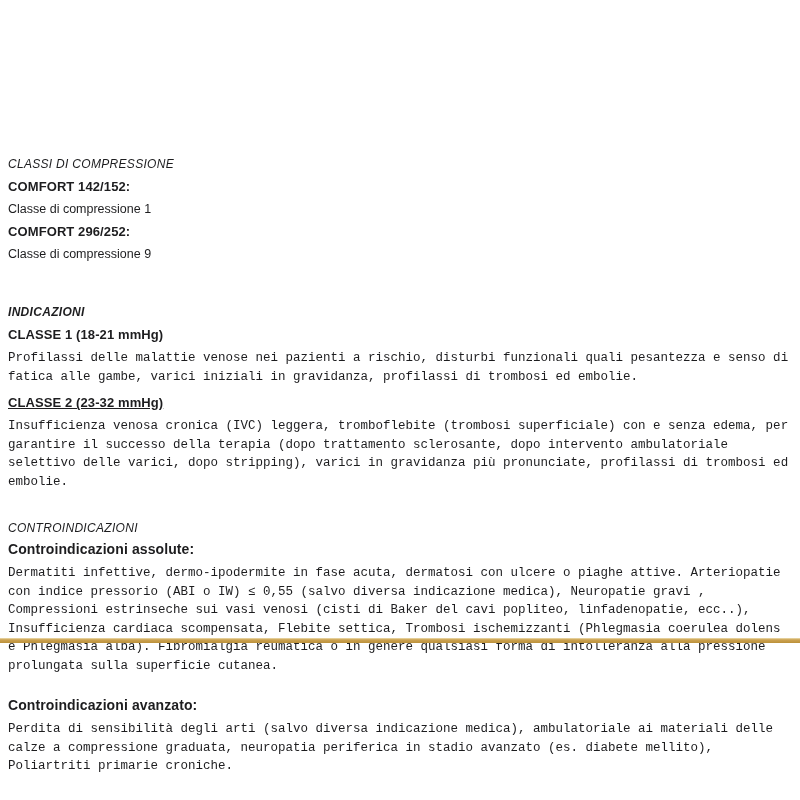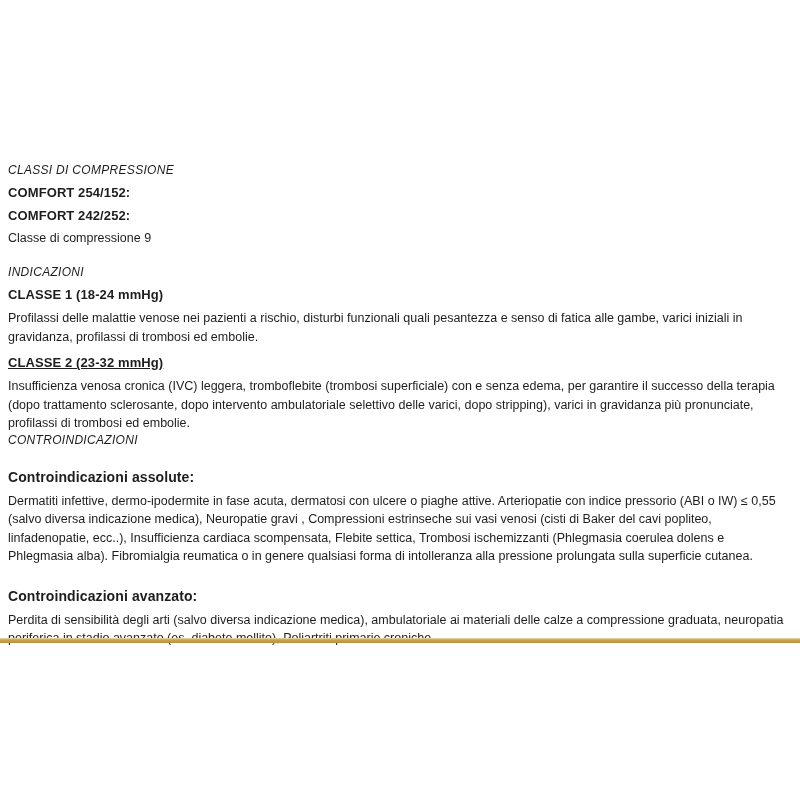--- a/index.html
+++ b/index.html
@@ -10,83 +10,85 @@
     width: 800px;
     height: 800px;
     background: #ffffff;
     font-family: "Liberation Sans", sans-serif;
     color: #1d1d1f;
     position: relative;
     overflow: hidden;
   }
   .doc {
     position: absolute;
-    top: 163px;
+    top: 157px;
     left: 8px;
     width: 782px;
   }
   .section-heading {
     font-style: italic;
     font-size: 12px;
     font-weight: 400;
     letter-spacing: 0.3px;
     color: #1d1d1f;
     margin: 0;
   }
   .label-bold {
     font-size: 13px;
     font-weight: 700;
     margin: 8px 0 0 0;
     letter-spacing: 0.1px;
   }
   .label-bold-lg {
     font-size: 14px;
     font-weight: 700;
-    margin: 22px 0 0 0;
+    margin: 6px 0 0 0;
     letter-spacing: 0.1px;
   }
   .value-line {
     font-size: 12.5px;
     margin: 8px 0 0 0;
   }
   .para {
     font-size: 12.5px;
     line-height: 18.5px;
     margin: 7px 0 0 0;
+    font-family: Liberation Mono, monospace;
   }
-  .gap-lg { margin-top: 20px; }
-  .gap-md { }
+  .gap-lg { margin-top: 44px; font-weight: bold; }
+  .gap-md { margin-top: 30px; }
   .gap-rel { margin-top: 22px; }
   .divider {
     position: absolute;
     top: 638px;
     left: 0;
     width: 800px;
     height: 5px;
     background: linear-gradient(to bottom, #ecdfb4 0%, #cda352 35%, #bb903a 100%);
   }
 </style>
 </head>
 <body>
 
 <div class="doc">
 
   <div>
     <h2 class="section-heading">CLASSI DI COMPRESSIONE</h2>
 
-    <p class="label-bold">COMFORT 254/152:</p>
+    <p class="label-bold">COMFORT 142/152:</p>
+    <p class="value-line">Classe di compressione 1</p>
 
-    <p class="label-bold">COMFORT 242/252:</p>
+    <p class="label-bold">COMFORT 296/252:</p>
     <p class="value-line">Classe di compressione 9</p>
   </div>
 
   <div>
     <h2 class="section-heading gap-lg">INDICAZIONI</h2>
 
-    <p class="label-bold">CLASSE 1 (18-24 mmHg)</p>
+    <p class="label-bold">CLASSE 1 (18-21 mmHg)</p>
     <p class="para">Profilassi delle malattie venose nei pazienti a rischio, disturbi funzionali quali pesantezza e senso di fatica alle gambe, varici iniziali in gravidanza, profilassi di trombosi ed embolie.</p>
 
     <p class="label-bold" style="margin-top:9px;text-decoration:underline;">CLASSE 2 (23-32 mmHg)</p>
     <p class="para">Insufficienza venosa cronica (IVC) leggera, tromboflebite (trombosi superficiale) con e senza edema, per garantire il successo della terapia (dopo trattamento sclerosante, dopo intervento ambulatoriale selettivo delle varici, dopo stripping), varici in gravidanza più pronunciate, profilassi di trombosi ed embolie.</p>
   </div>
 
   <div>
     <h2 class="section-heading gap-md">CONTROINDICAZIONI</h2>
 
     <p class="label-bold-lg">Controindicazioni assolute:</p>

